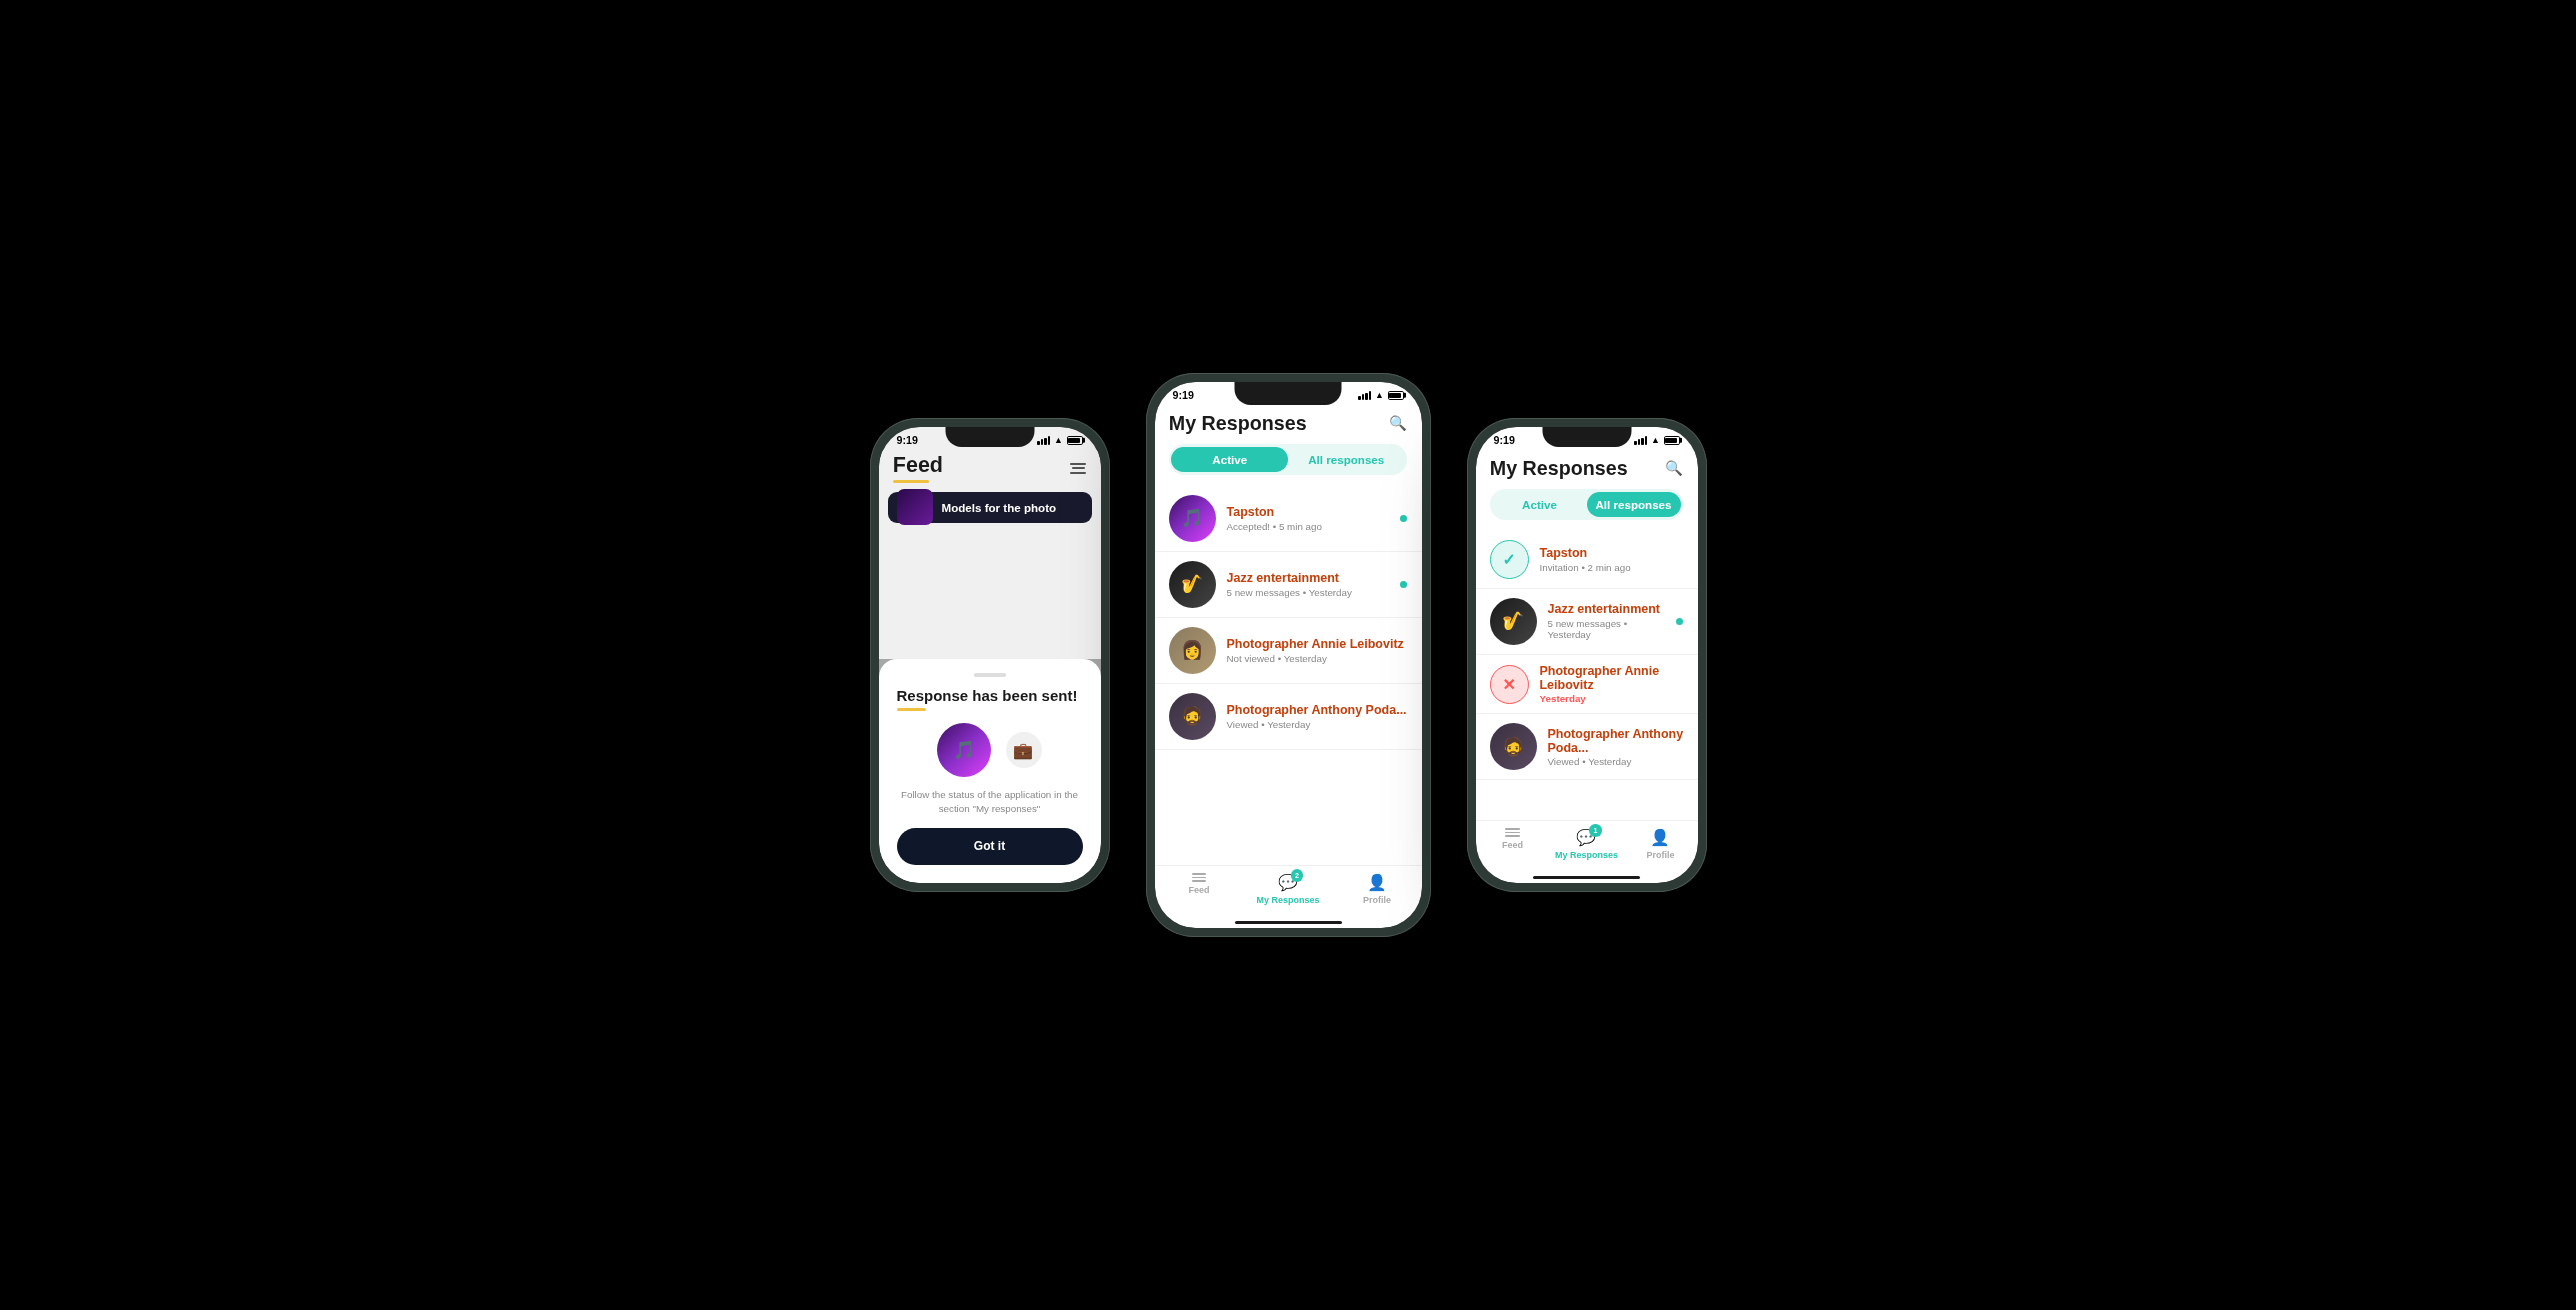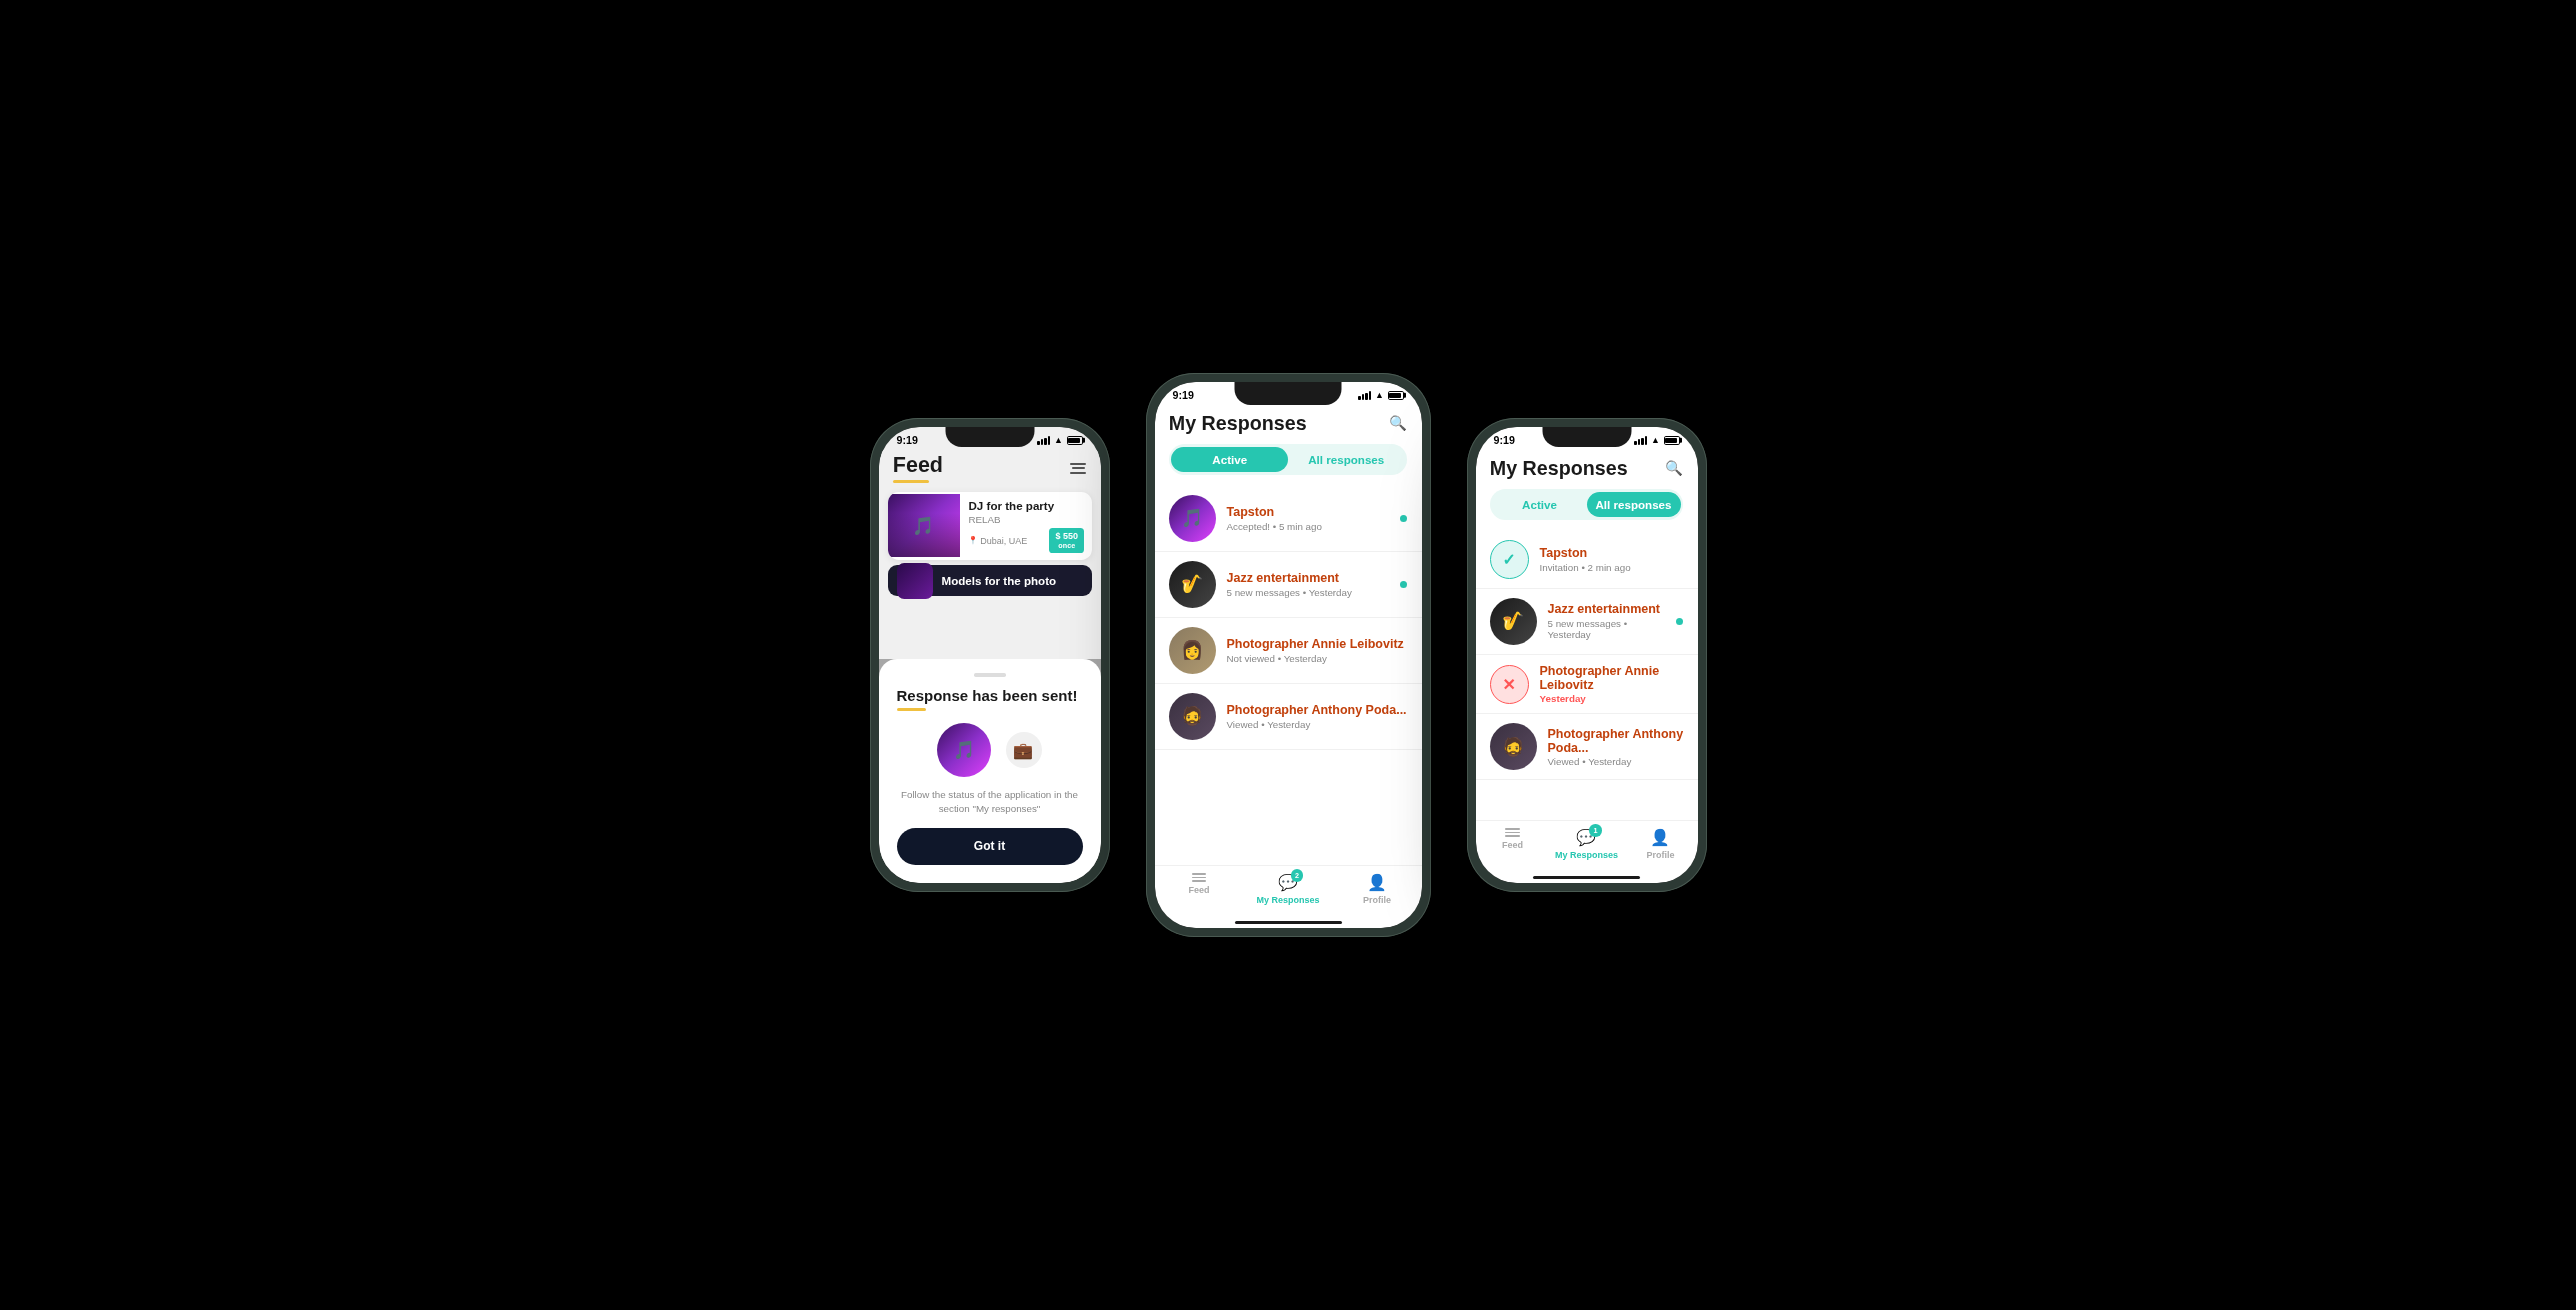--- a/index.html
+++ b/index.html
@@ -543,41 +543,20 @@
             <div class="feed-title">Feed</div>
             <div class="feed-title-underline"></div>
           </div>
           <div class="filter-icon">
             <span></span>
               <span></span>
               <span></span>
           </div>
         </div>
 
-        <div class="feed-card">
-          <div class="feed-card-top">
-            <div class="feed-card-img feed-card-img-concert">
-              <div class="crowd-silhouette"></div>
-            </div>
-            <div class="feed-card-info">
-              <div class="feed-card-name">DJ for the party</div>
-              <div class="feed-card-company">RELAB</div>
-              <div class="feed-card-footer">
-                <div class="feed-card-location">
-                  <span class="location-dot">📍</span>
-                  <span>Dubai, UAE</span>
-                </div>
-                <div class="price-badge">
-                  <span>$ 550</span>
-                  <span class="price-once">once</span>
-                </div>
-              </div>
-            </div>
-          </div>
-        </div>
 
         <div class="feed-card-dark">
           <div class="feed-card-dark-img"></div>
           <div class="feed-card-dark-name">Models for the photo</div>
         </div>
 
         <div class="modal-overlay">
           <div class="modal-sheet">
             <div class="modal-handle"></div>
             <div class="modal-title">Response has been sent!</div>

